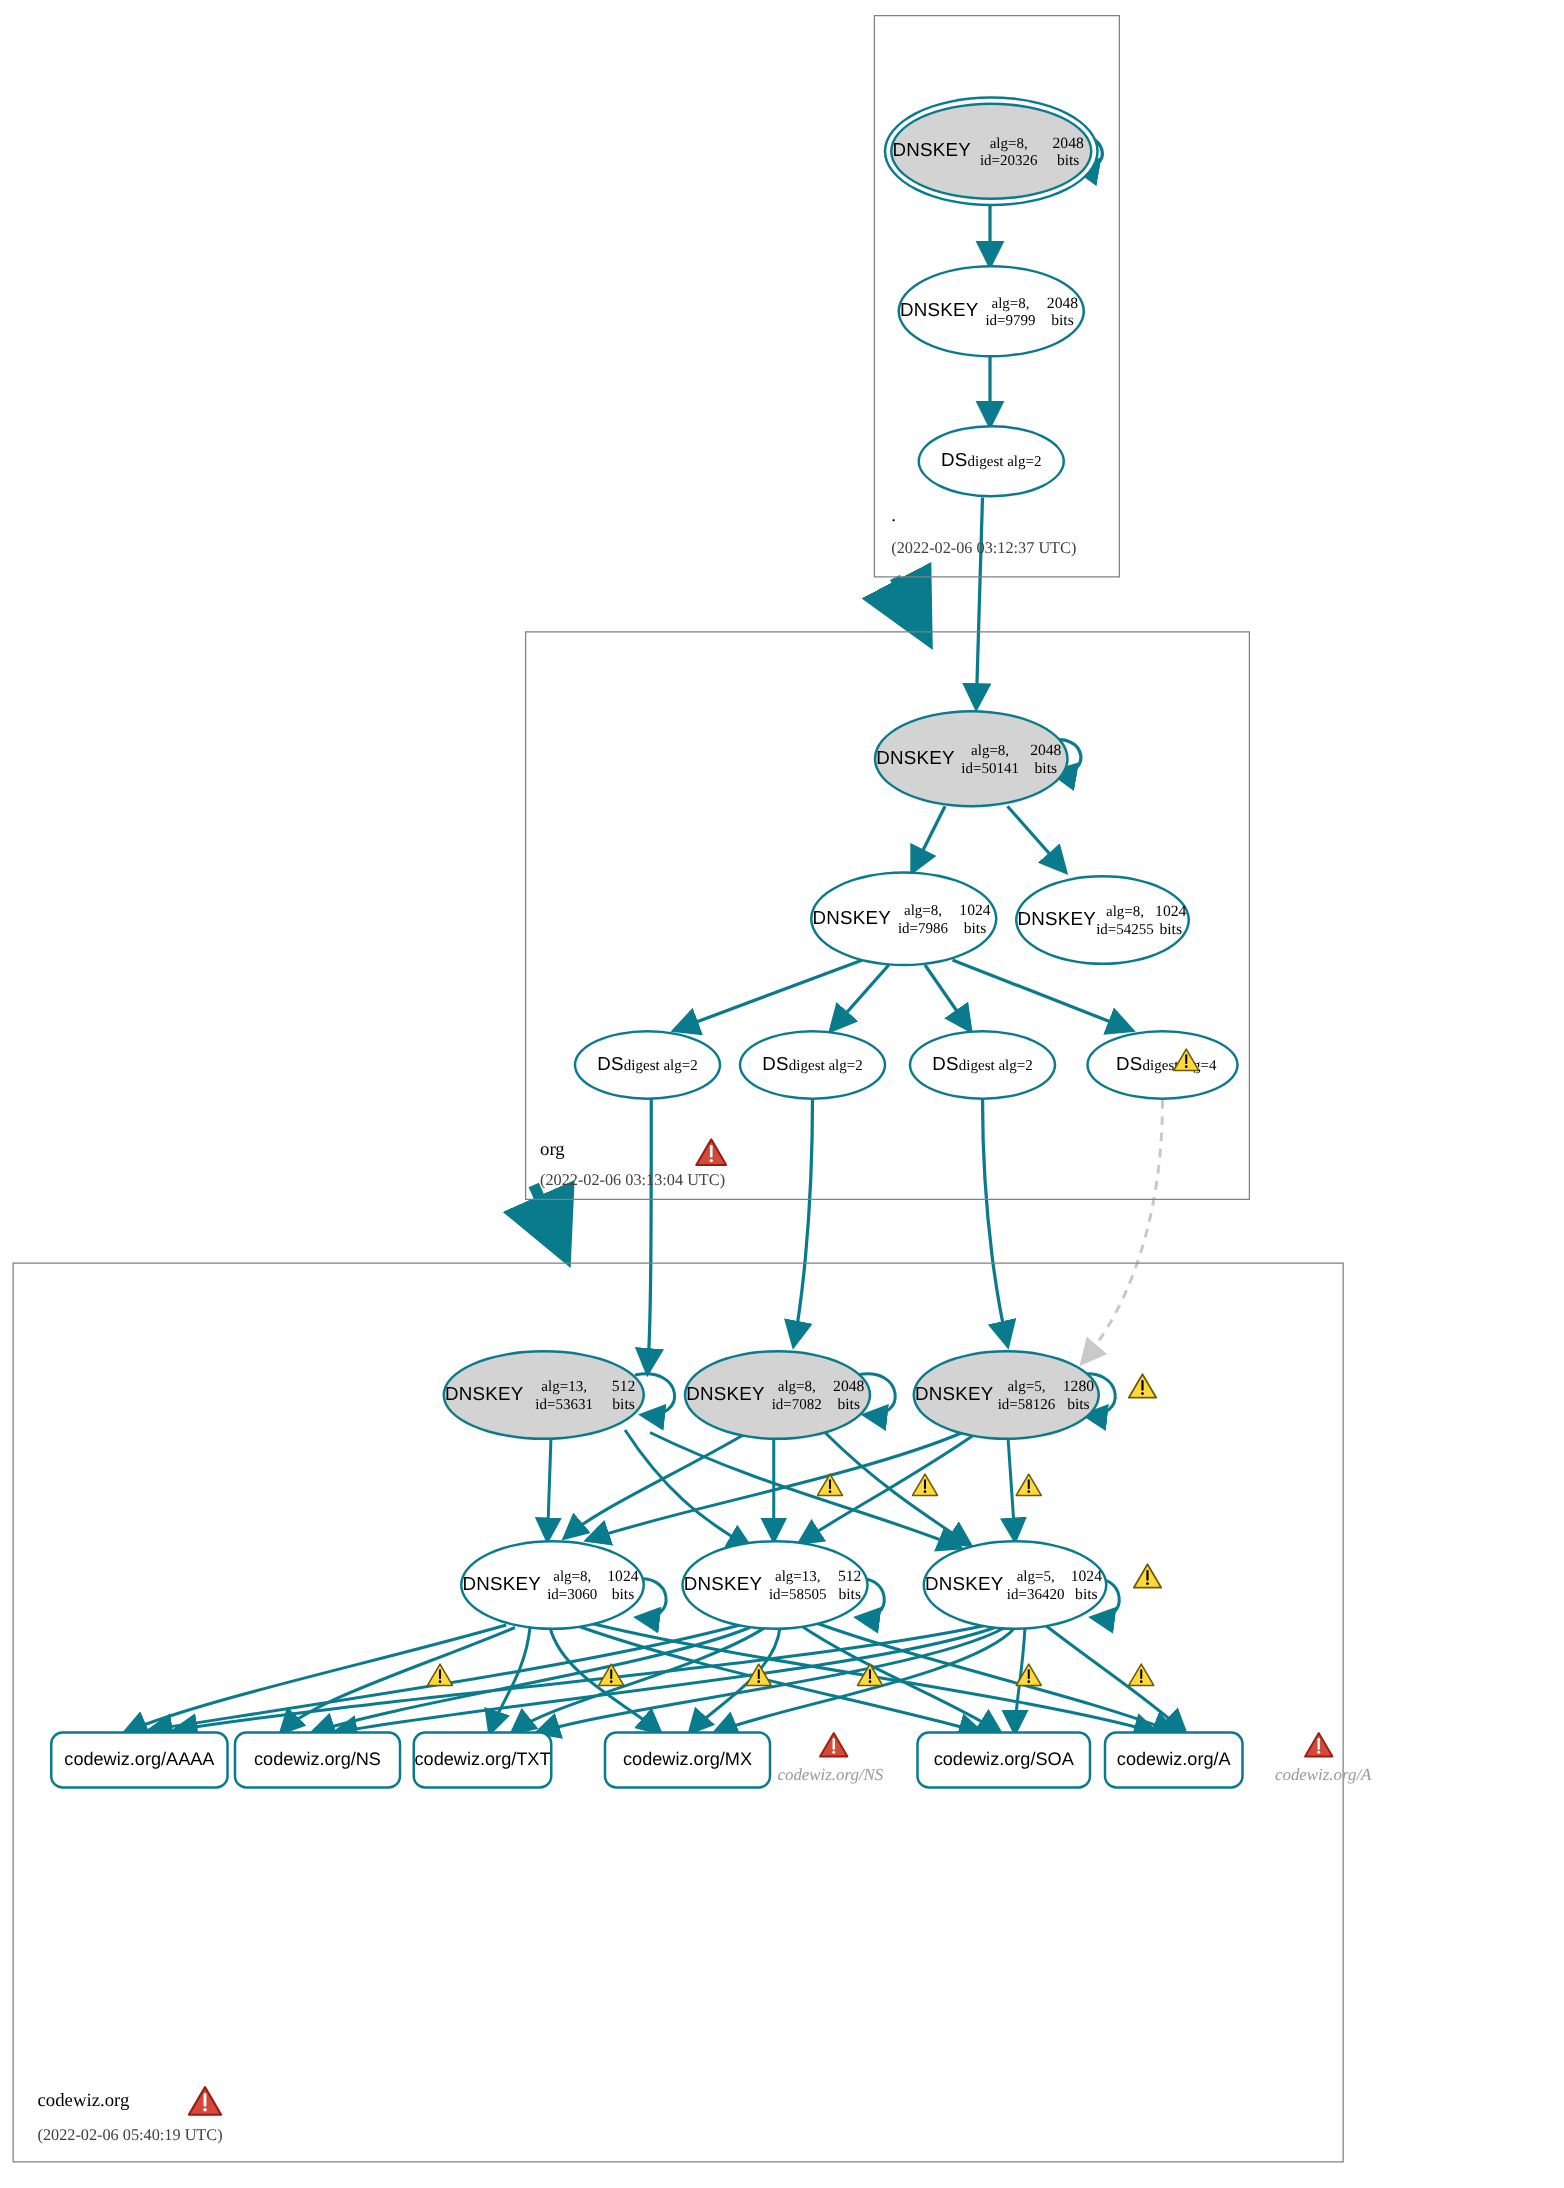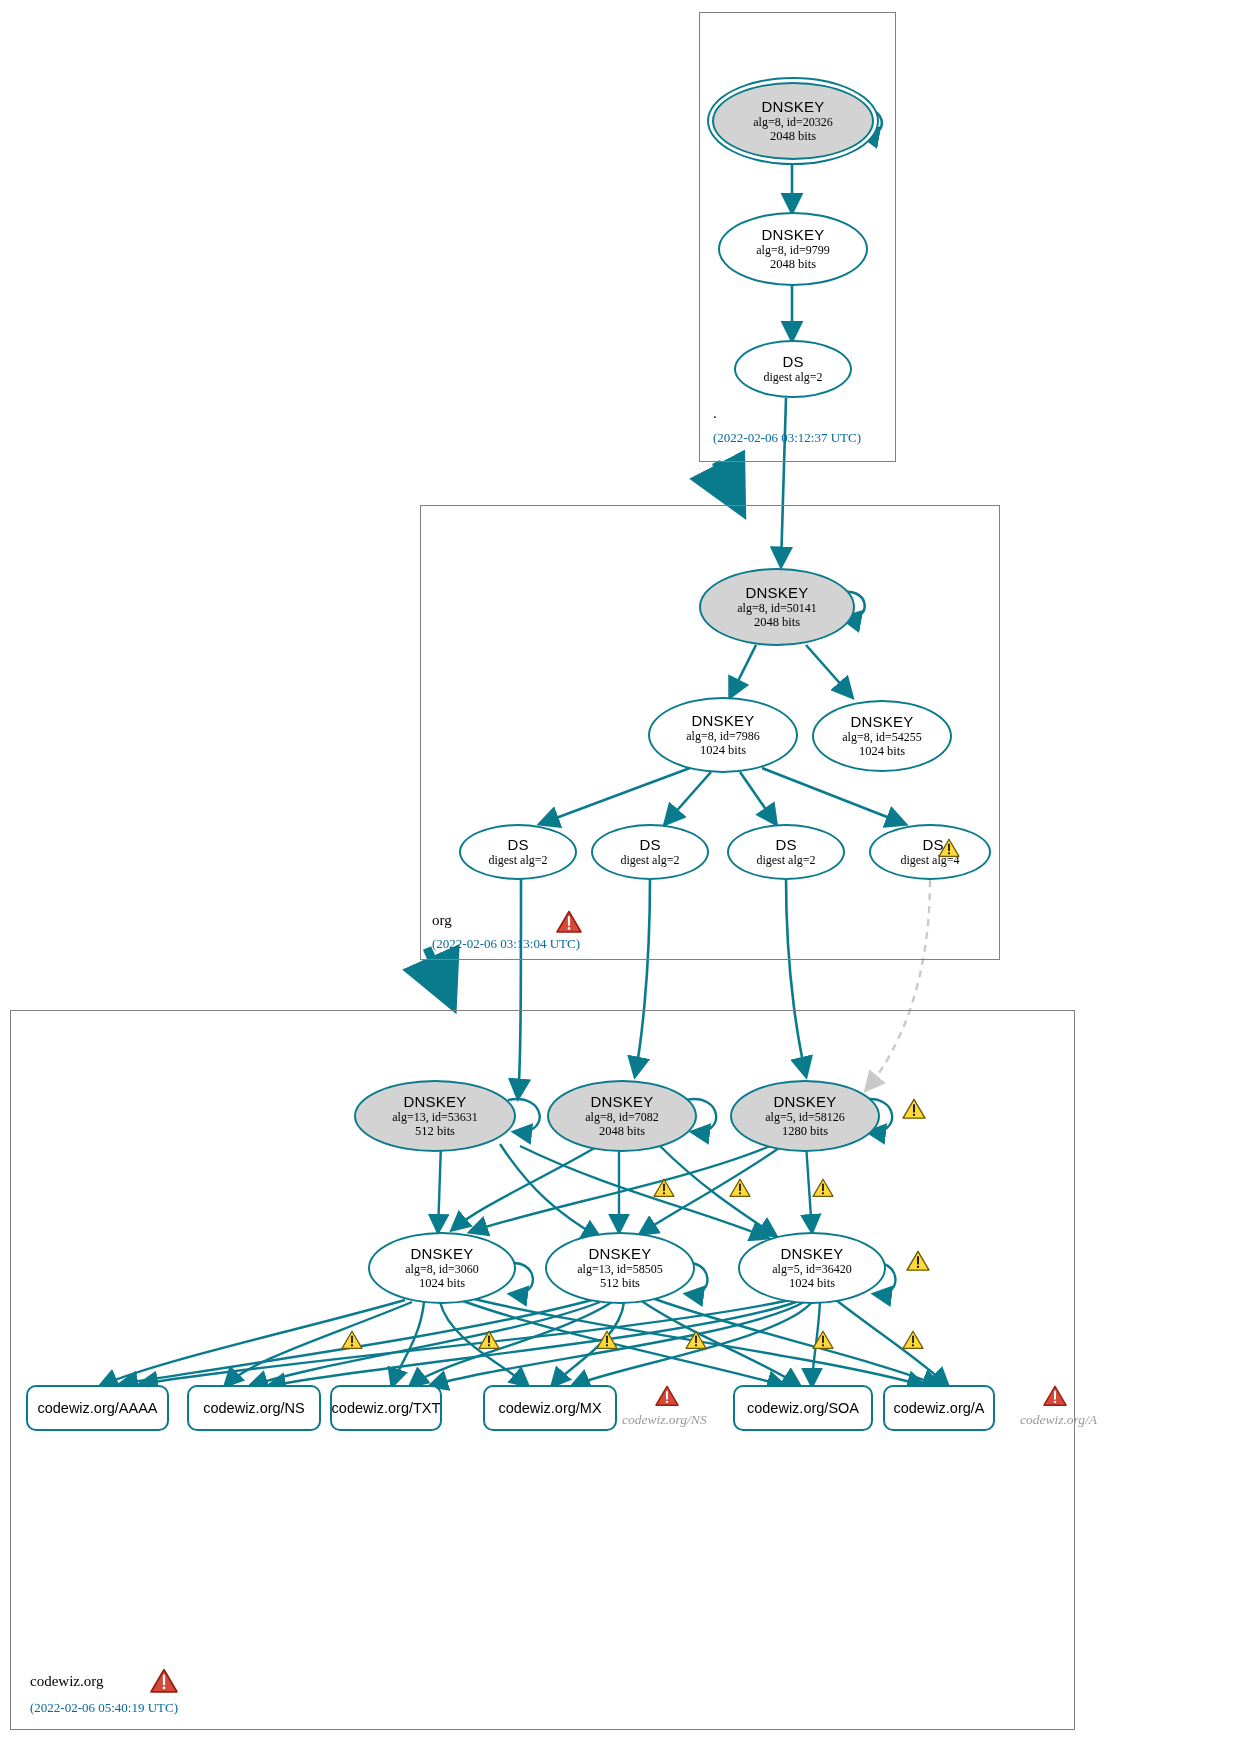--- a/index.html
+++ b/index.html
@@ -3,25 +3,25 @@
 <meta charset="utf-8">
 <style>
   html,body{margin:0;padding:0;background:#ffffff;}
   body{font-family:"Liberation Serif", serif; color:#000;}
   #stage{position:relative;width:1251px;height:1750px;overflow:hidden;background:#fff;}
   svg#wires{position:absolute;left:0;top:0;width:1251px;height:1750px;pointer-events:none;}
 
   .zonebox{position:absolute;border:1px solid #808080;background:transparent;box-sizing:border-box;}
 
   .zonelabel{position:absolute;font-family:"Liberation Serif",serif;font-size:15px;color:#000;white-space:nowrap;}
-  .zonetime{position:absolute;font-family:"Liberation Serif",serif;font-size:13px;color:#0369a1;white-space:nowrap;}
+  .zonetime{position:absolute;font-family:"Liberation Serif",serif;font-size:13px;color:#404040;white-space:nowrap;}
 
   
-  .node{position:absolute;display:flex;flex-direction:column;align-items:center;justify-content:center;
-        border:2px solid #0a7b8c;border-radius:50%;box-sizing:border-box;background:#ffffff;}
+  .node{position:absolute;display:flex;flex-direction:row;align-items:center;justify-content:center;
+        border:2px solid #0a7b8c;border-radius:50%;box-sizing:border-box;background:#ffffff;text-align:center;}
   .node.secure{background:#d3d3d3;}
   .node .t1{font-family:"Liberation Sans",sans-serif;font-size:15px;line-height:16px;letter-spacing:.2px;}
   .node .t2{font-family:"Liberation Serif",serif;font-size:12px;line-height:14px;}
   .node .t3{font-family:"Liberation Serif",serif;font-size:12.5px;line-height:14px;}
   .node.trustanchor{box-shadow:0 0 0 3px #ffffff, 0 0 0 5px #0a7b8c;}
 
   
   .rrset{position:absolute;display:flex;align-items:center;justify-content:center;
          border:2px solid #0a7b8c;border-radius:10px;background:#fff;box-sizing:border-box;
          font-family:"Liberation Sans",sans-serif;font-size:14.5px;white-space:nowrap;}
@@ -315,21 +315,21 @@
       </svg>
   </div>
   <div style="position:absolute;left:902px;top:1330px;">
     <svg width="22" height="20" viewBox="0 0 26 24">
         <path d="M13 1.5 L25 22 L1 22 Z" fill="#ffd83b" stroke="#6b5a00" stroke-width="1.5" stroke-linejoin="round"></path>
         <path d="M13 7.5 L13 15" stroke="#000" stroke-width="1.9" stroke-linecap="round"></path>
         <circle cx="13" cy="18.4" r="1.25" fill="#000"></circle>
       </svg>
   </div>
 
-  <div class="rrset" style="left:26px;top:1385px;width:143px;height:46px;">
+  <div class="rrset" style="left:40px;top:1385px;width:143px;height:46px;">
     <span>codewiz.org/AAAA</span>
   </div>
   <div class="rrset" style="left:187px;top:1385px;width:134px;height:46px;">
     <span>codewiz.org/NS</span>
   </div>
   <div class="rrset" style="left:330px;top:1385px;width:112px;height:46px;">
     <span>codewiz.org/TXT</span>
   </div>
   <div class="rrset" style="left:483px;top:1385px;width:134px;height:46px;">
     <span>codewiz.org/MX</span>

